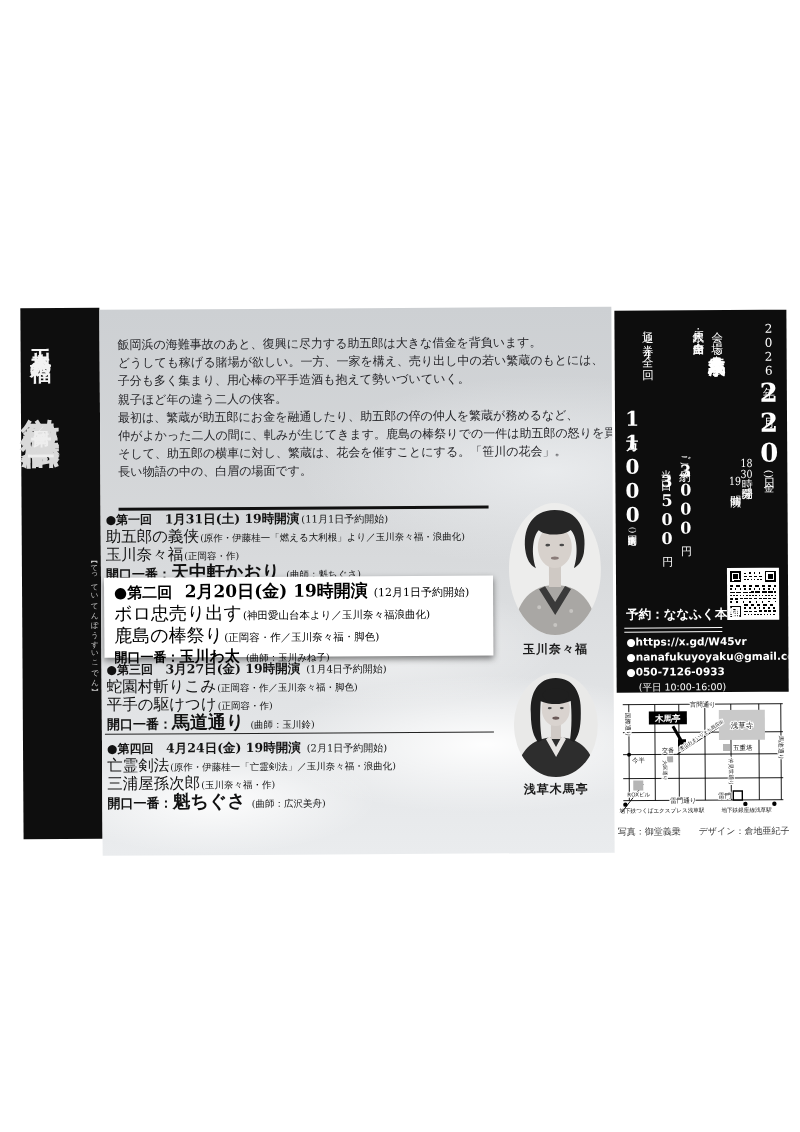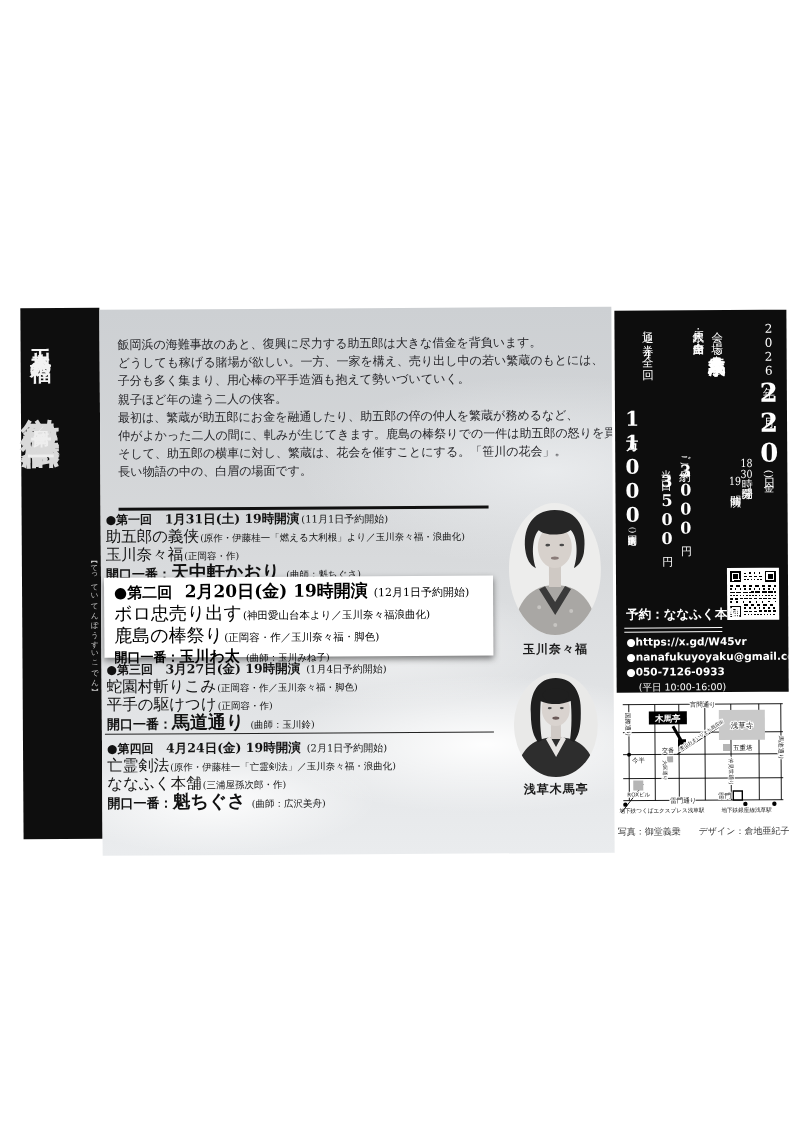--- a/index.html
+++ b/index.html
@@ -142,21 +142,21 @@
       <div class="piece"><span class="title">蛇園村斬りこみ</span><span class="note">(正岡容・作／玉川奈々福・脚色)</span></div>
       <div class="piece"><span class="title">平手の駆けつけ</span><span class="note">(正岡容・作)</span></div>
       <div class="opener"><span class="lab">開口一番：</span><span class="name">馬道通り</span> <span class="note">(曲師：玉川鈴)</span></div>
     </div>
 
     <div class="divider2"></div>
 
     <div class="session s4">
       <div class="sess-head"><span class="round">●第四回</span>　<span class="date">4月24日(金) 19時開演</span> <span class="note">(2月1日予約開始)</span></div>
       <div class="piece"><span class="title">亡霊剣法</span><span class="note">(原作・伊藤桂一「亡霊剣法」／玉川奈々福・浪曲化)</span></div>
-      <div class="piece"><span class="title">ななふく本舗</span><span class="note">(三浦屋孫次郎・作)</span></div>
+      <div class="piece"><span class="title">三浦屋孫次郎</span><span class="note">(玉川奈々福・作)</span></div>
       <div class="opener"><span class="lab">開口一番：</span><span class="name">魁ちぐさ</span> <span class="note">(曲師：広沢美舟)</span></div>
     </div>
 
     <div class="portrait p1">
       <svg width="92" height="132" viewBox="0 0 92 132">
         <defs>
             <clipPath id="pc1">
               <ellipse cx="46" cy="66" rx="46" ry="66"></ellipse>
             </clipPath>
           </defs>

